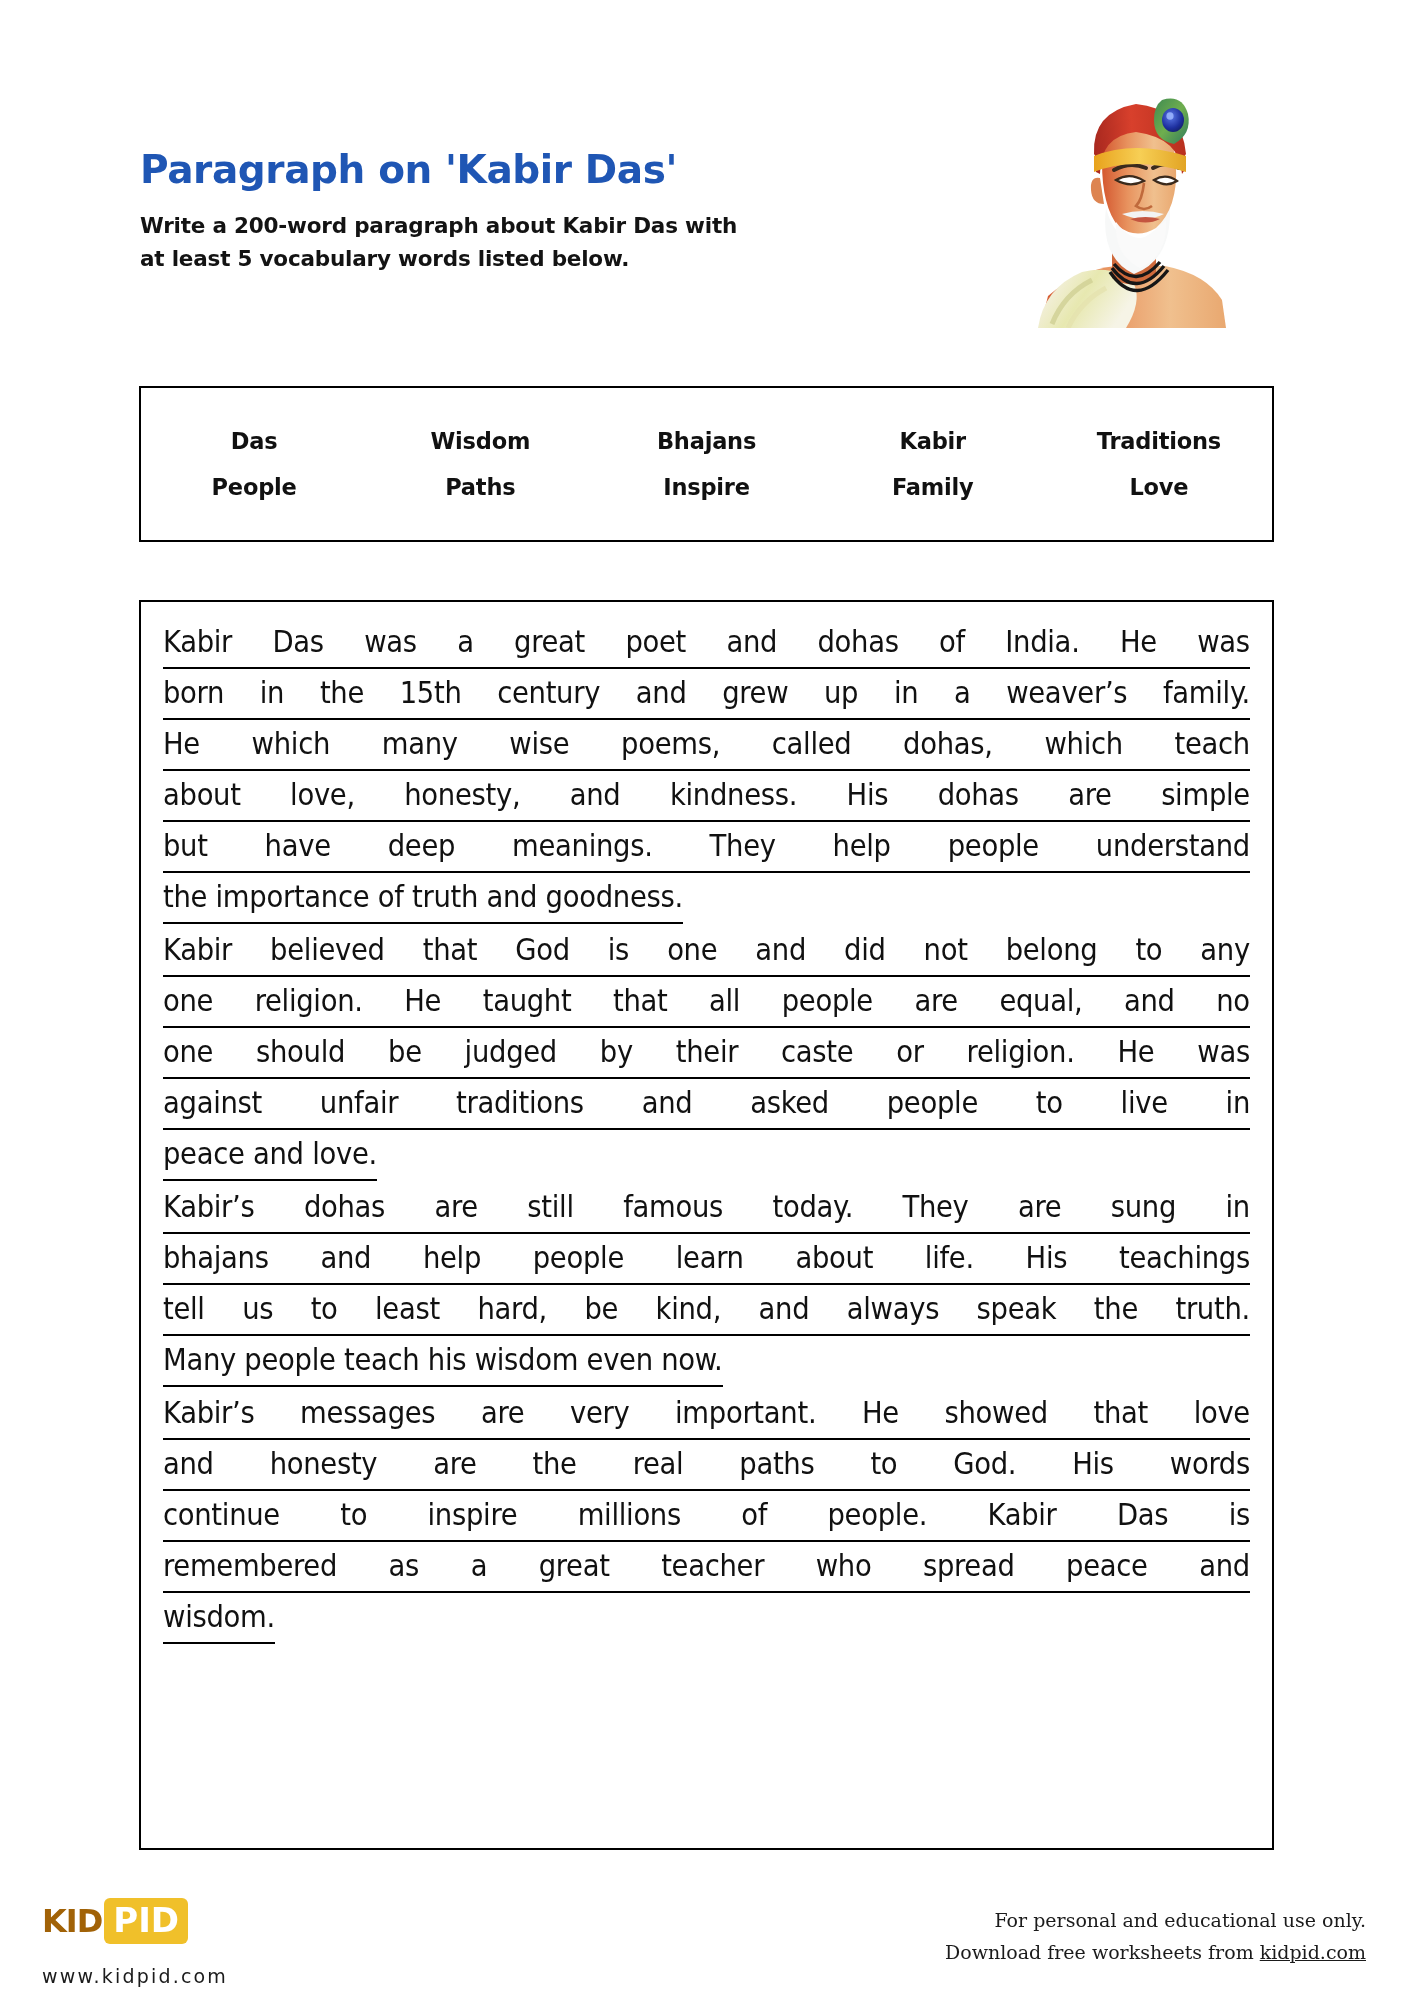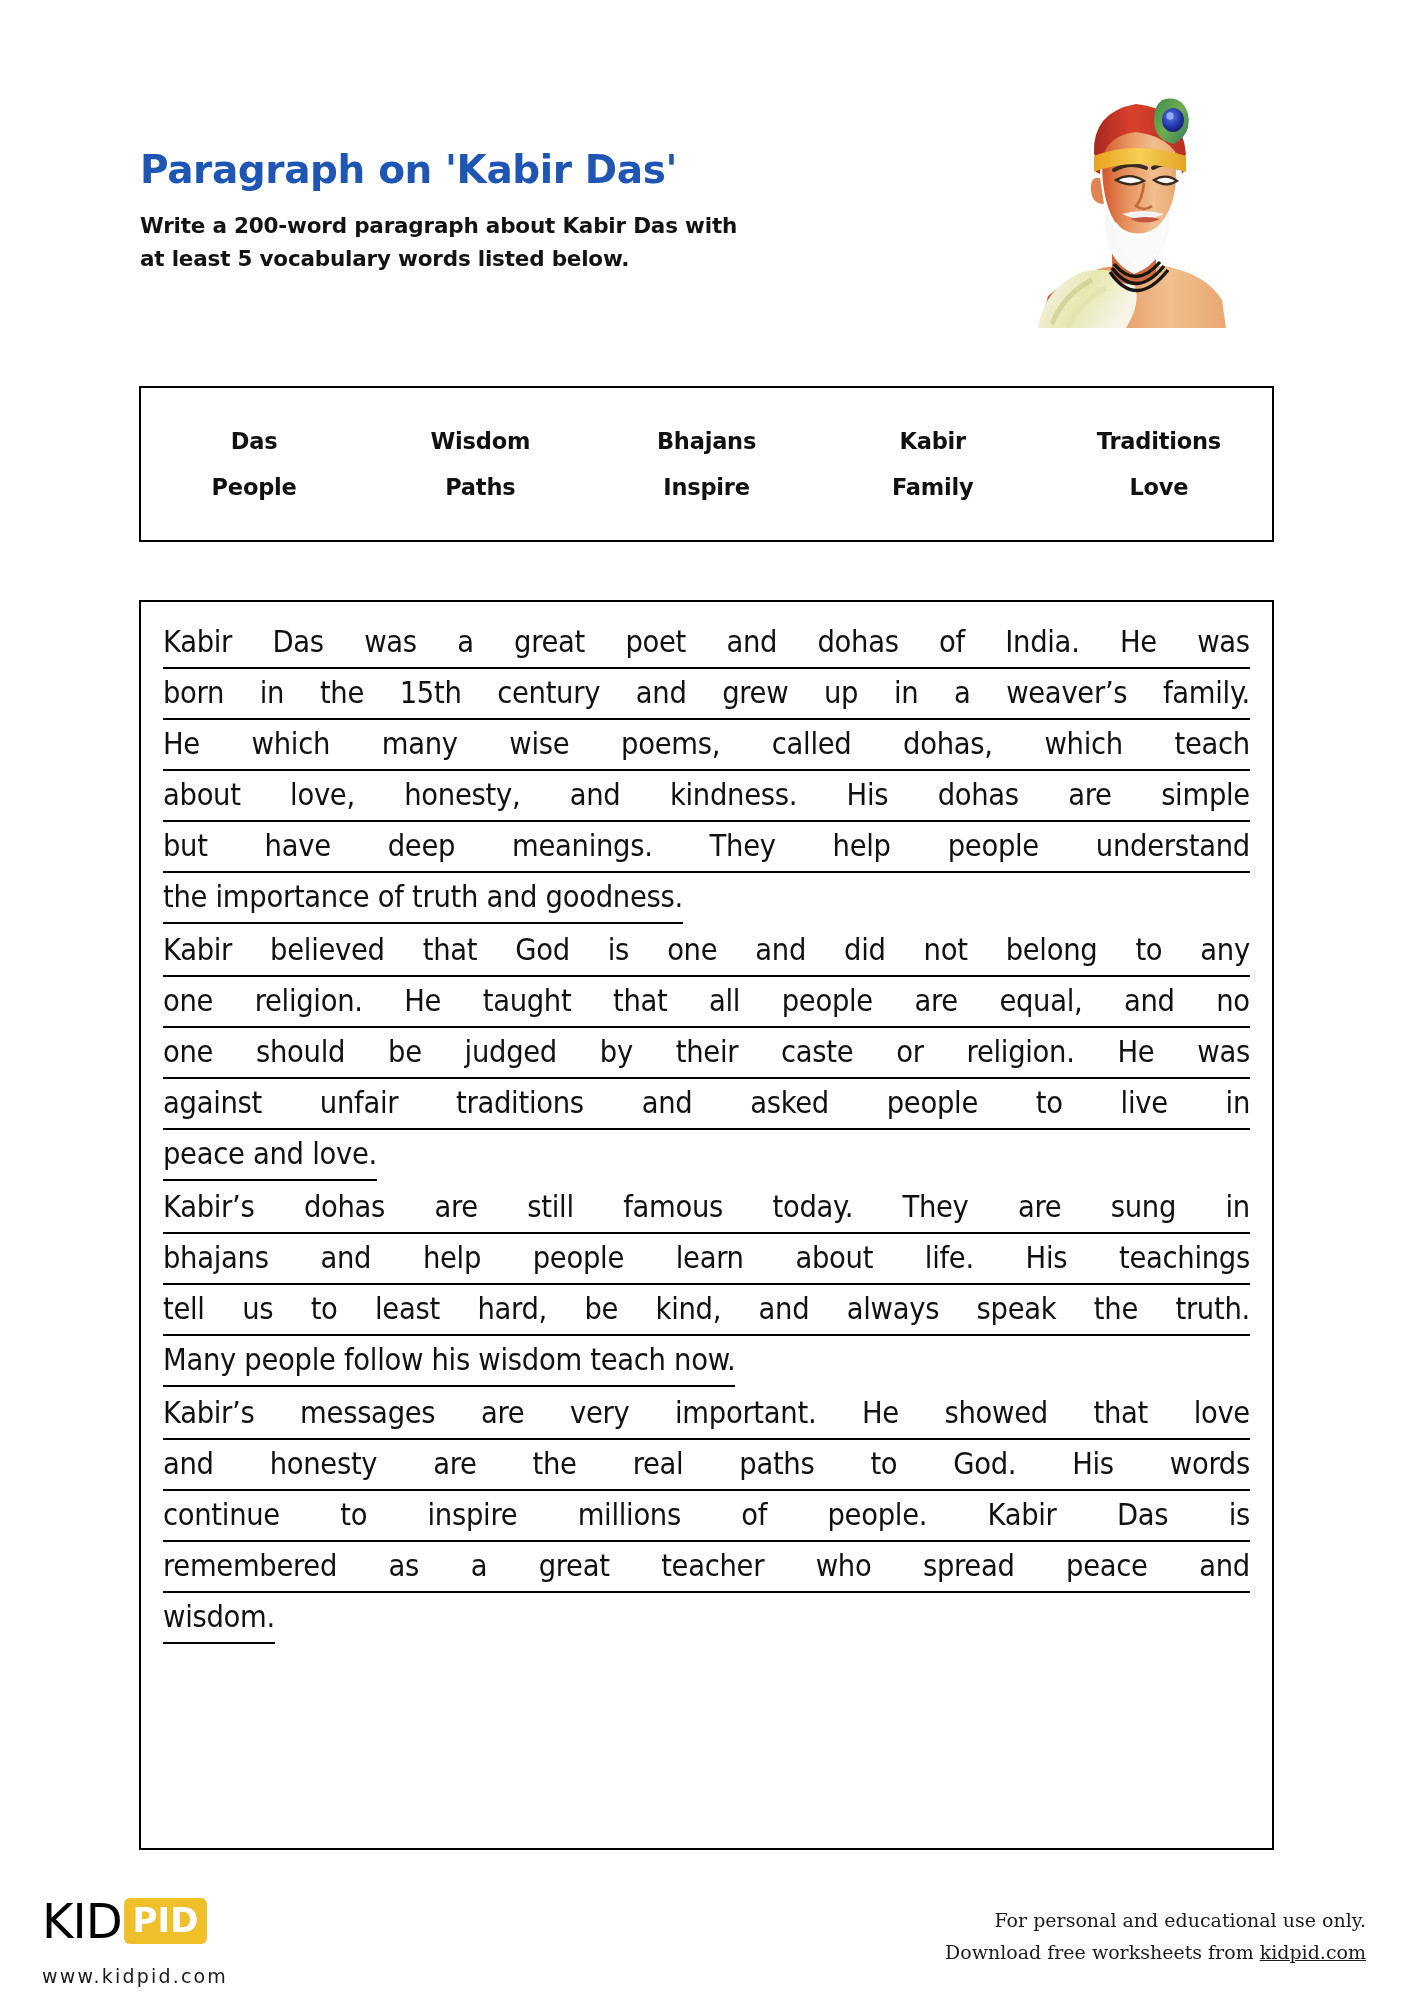--- a/index.html
+++ b/index.html
@@ -119,23 +119,23 @@
     left: 42px;
     top: 1898px;
   }
   .logo-row {
     display: flex;
     align-items: center;
     height: 46px;
   }
   .logo-kid {
     font-family: "DejaVu Sans", sans-serif;
-    font-size: 48px;
-    font-weight: normal;
-    color: #000000;
+    font-size: 32px;
+    font-weight: bold;
+    color: #a16207;
     letter-spacing: -1px;
     line-height: 1;
   }
   .logo-pid {
     background: #f0c02a;
     color: #ffffff;
     font-family: "DejaVu Sans", sans-serif;
     font-size: 34px;
     font-weight: bold;
     letter-spacing: 0px;
@@ -422,21 +422,21 @@
             <span>least</span>
             <span>hard,</span>
             <span>be</span>
             <span>kind,</span>
             <span>and</span>
             <span>always</span>
             <span>speak</span>
             <span>the</span>
             <span>truth.</span>
           </div>
-          <div class="line-wrap"><span class="line short">Many people follow his wisdom teach now.</span></div>
+          <div class="line-wrap"><span class="line short">Many people teach his wisdom even now.</span></div>
         </div>
         <div class="para">
           <div class="line justify">
             <span>Kabir’s</span>
             <span>messages</span>
             <span>are</span>
             <span>very</span>
             <span>important.</span>
             <span>He</span>
             <span>showed</span>

